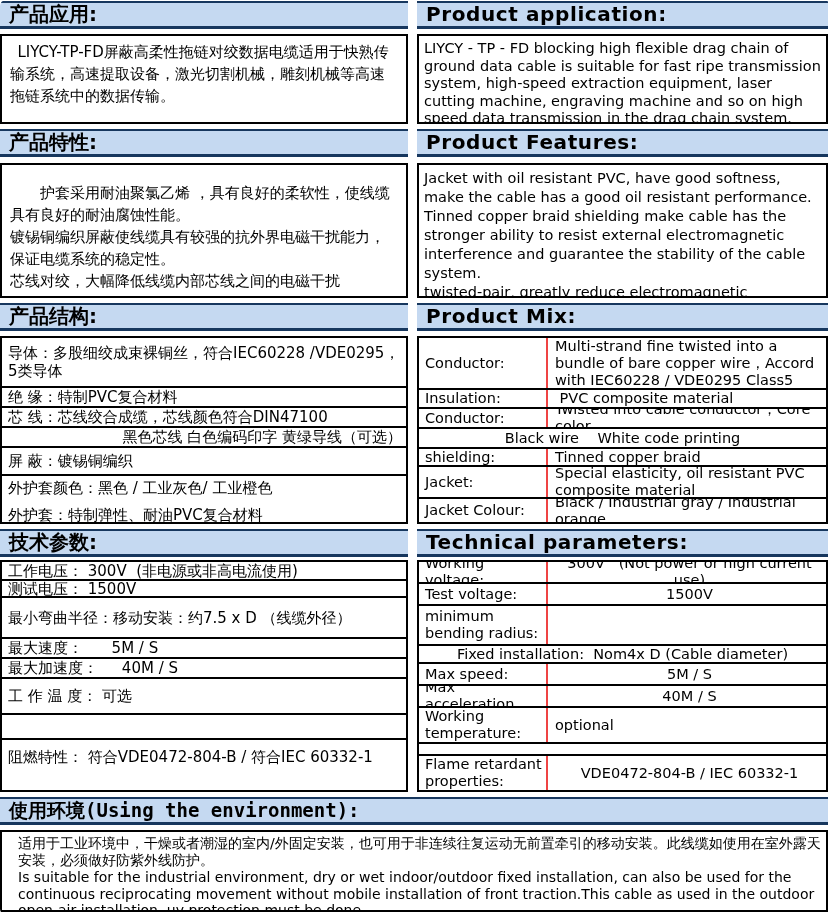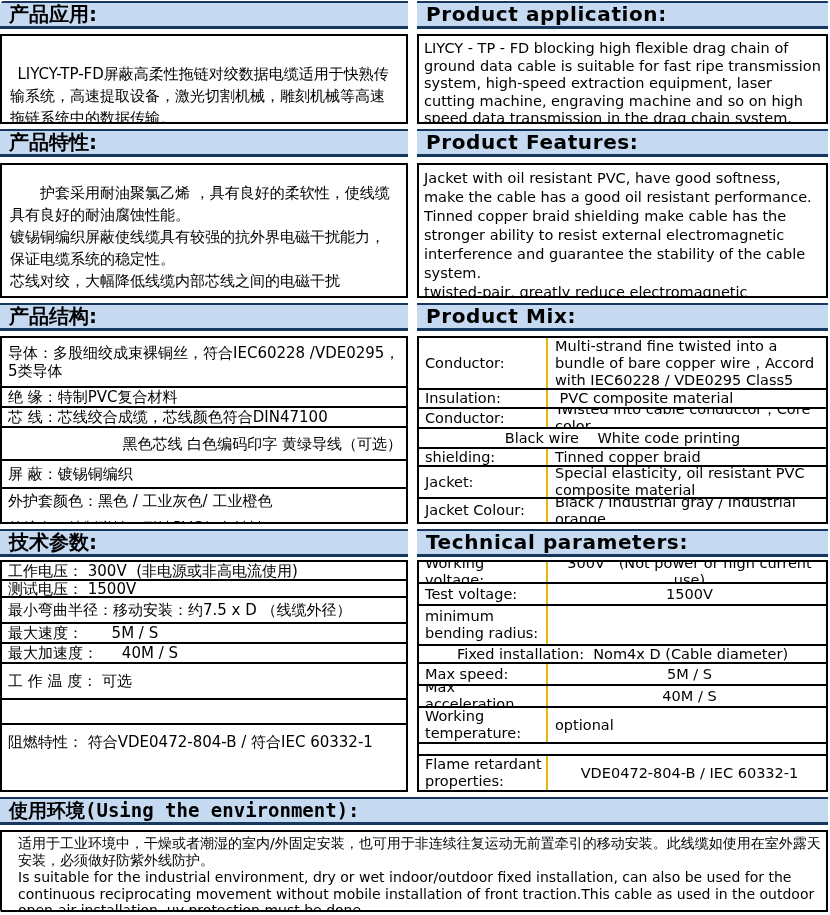--- a/index.html
+++ b/index.html
@@ -23,37 +23,37 @@
   .hdr.en { letter-spacing:0.6px;padding-left:9px; }
   .hdr.mono { font-family:"DejaVu Sans Mono","Liberation Mono",monospace; font-size:19px; }
 
   
   .box { position:absolute; border:2px solid #000; background:#fff; overflow:hidden; }
 
   
   .body-zh { font-size:15px; line-height:22px; padding:12px 8px 0 8px; }
   .body-zh p { white-space:pre-wrap; }
   .body-zh .indent { text-indent:2em; }
-  .body-zh.s1 { padding-top:27px; }
+  .body-zh.s1 { padding-top:5px; }
   .body-zh.s1 p { text-indent:0.5em; }
   .body-zh.s2 { padding-top:17px; }
   .body-en { font-size:14.5px; line-height:17.5px; padding:4px 5px 0 5px; }
   .body-en.s2 { line-height:19px; }
 
   
   .zrow { border-bottom:2px solid #000; display:flex; align-items:center; padding:0 4px 0 6px; overflow:hidden; }
   .zrow.last { border-bottom:none; }
   .zrow.right { justify-content:flex-end; }
   .ztext { font-size:15px; line-height:18px; white-space:pre-wrap; }
 
   
   .trow { border-bottom:2px solid #000; display:flex; overflow:hidden; }
   .trow.last { border-bottom:none; }
   .tlabel {
-    width:129px; border-right:2px solid #eab308;
+    width:129px; border-right:2px solid #ef4444;
     padding:1px 2px 1px 6px; display:flex; align-items:center;
     font-size:14.5px; line-height:17px;
   }
   .tvalue {
     flex:1; padding:1px 2px 1px 7px; display:flex; align-items:center;
     font-size:14.5px; line-height:17px; white-space:pre-wrap;
   }
   .tvalue.center { justify-content:center; text-align:center; }
   .tspan {
     flex:1; display:flex; align-items:center; justify-content:center; text-align:center;
@@ -115,21 +115,21 @@
   <div class="box l" style="top:336px; height:188px;">
     <div class="zrow" style="height:50px">
         <div class="ztext">导体：多股细绞成束裸铜丝，符合IEC60228 /VDE0295，5类导体</div>
       </div>
     <div class="zrow" style="height:20px">
         <div class="ztext">绝 缘：特制PVC复合材料</div>
       </div>
     <div class="zrow" style="height:20px">
         <div class="ztext">芯 线：芯线绞合成缆，芯线颜色符合DIN47100</div>
       </div>
-    <div class="zrow right" style="height:33px">
+    <div class="zrow right" style="height:20px">
         <div class="ztext">黑色芯线 白色编码印字 黄绿导线（可选）</div>
       </div>
     <div class="zrow" style="height:28px">
         <div class="ztext">屏 蔽：镀锡铜编织</div>
       </div>
     <div class="zrow last" style="height:23px">
         <div class="ztext">外护套颜色：黑色 / 工业灰色/ 工业橙色</div>
       </div>
     <div class="zrow" style="height:33px">
         <div class="ztext">外护套：特制弹性、耐油PVC复合材料</div>
@@ -173,21 +173,21 @@
     <span>Technical parameters:</span>
   </div>
 
   <div class="box l" style="top:560px; height:232px;">
     <div class="zrow" style="height:19px">
         <div class="ztext">工作电压： 300V  (非电源或非高电流使用)</div>
       </div>
     <div class="zrow" style="height:17px">
         <div class="ztext">测试电压： 1500V</div>
       </div>
-    <div class="zrow" style="height:26px">
+    <div class="zrow" style="height:41px">
         <div class="ztext">最小弯曲半径：移动安装：约7.5 x D （线缆外径）</div>
       </div>
     <div class="zrow" style="height:20px">
         <div class="ztext">最大速度：      5M / S</div>
       </div>
     <div class="zrow" style="height:20px">
         <div class="ztext">最大加速度：     40M / S</div>
       </div>
     <div class="zrow" style="height:36px">
         <div class="ztext">工 作 温 度： 可选</div>

